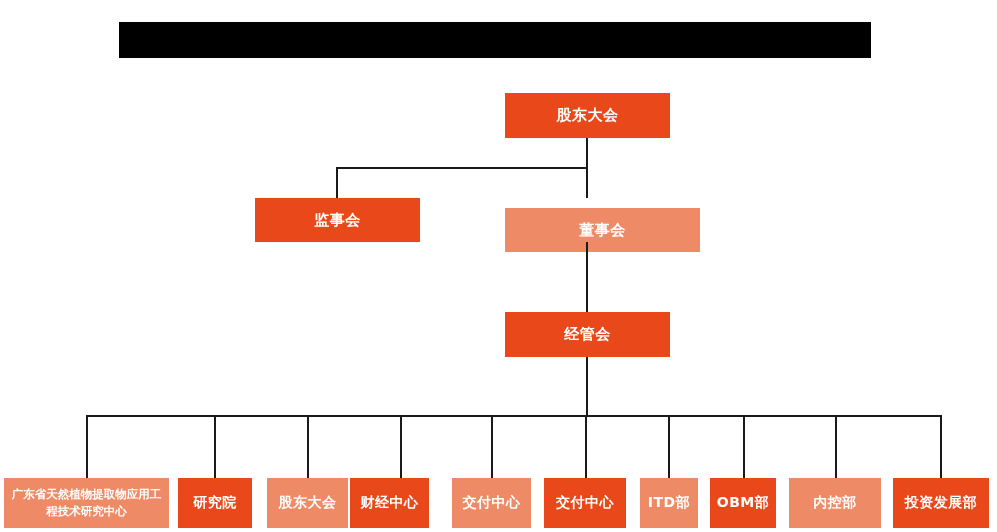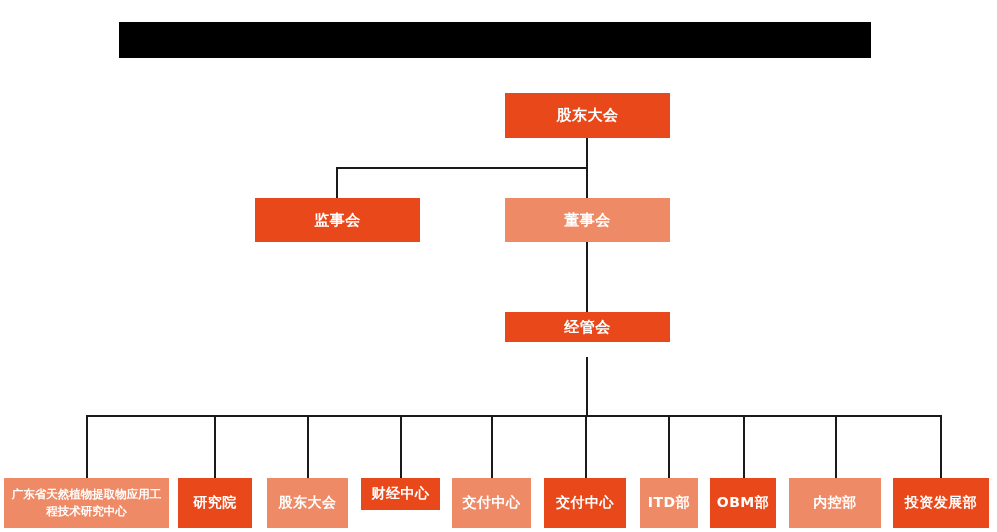--- a/index.html
+++ b/index.html
@@ -78,25 +78,25 @@
   <div class="conn-v" style="left:586px; top:138px; height:29px;"></div>
 
   <div class="conn-h" style="left:336px; top:167px; width:251px;"></div>
 
   <div class="conn-v" style="left:336px; top:167px; height:31px;"></div>
 
   <div class="conn-v" style="left:586px; top:167px; height:31px;"></div>
 
   <div class="node solid lvl2" style="left:255px; top:198px; width:165px; height:44px;">监事会</div>
 
-  <div class="node light lvl2" style="left:505px; top:198px; width:165px; height:44px;">董事会</div>
+  <div class="node light lvl2" style="left:505px; top:208px; width:195px; height:44px;">董事会</div>
 
   <div class="conn-v" style="left:586px; top:242px; height:70px;"></div>
 
-  <div class="node solid lvl3" style="left:505px; top:312px; width:165px; height:30px;">经管会</div>
+  <div class="node solid lvl3" style="left:505px; top:312px; width:165px; height:45px;">经管会</div>
 
   <div class="conn-v" style="left:586px; top:357px; height:59px;"></div>
 
   <div class="conn-h" style="left:87px; top:415px; width:854px;"></div>
 
   <div class="conn-v" style="left:86px;  top:415px; height:65px;"></div>
   <div class="conn-v" style="left:214px; top:415px; height:65px;"></div>
   <div class="conn-v" style="left:307px; top:415px; height:65px;"></div>
   <div class="conn-v" style="left:400px; top:415px; height:65px;"></div>
   <div class="conn-v" style="left:491px; top:415px; height:65px;"></div>
@@ -105,21 +105,21 @@
   <div class="conn-v" style="left:743px; top:415px; height:65px;"></div>
   <div class="conn-v" style="left:835px; top:415px; height:65px;"></div>
   <div class="conn-v" style="left:940px; top:415px; height:65px;"></div>
 
   <div class="node light leaf small" style="left:4px; top:478px; width:165px; height:50px;">广东省天然植物提取物应用工程技术研究中心</div>
 
   <div class="node solid leaf" style="left:178px; top:478px; width:74px; height:50px;">研究院</div>
 
   <div class="node light leaf" style="left:267px; top:478px; width:81px; height:50px;">股东大会</div>
 
-  <div class="node solid leaf" style="left:361px; top:478px; width:79px; height:32px;">财经中心</div>
+  <div class="node solid leaf" style="left:350px; top:478px; width:79px; height:50px;">财经中心</div>
 
   <div class="node light leaf" style="left:452px; top:478px; width:79px; height:50px;">交付中心</div>
 
   <div class="node solid leaf" style="left:544px; top:478px; width:82px; height:50px;">交付中心</div>
 
   <div class="node light leaf" style="left:640px; top:478px; width:58px; height:50px;">ITD部</div>
 
   <div class="node solid leaf" style="left:710px; top:478px; width:66px; height:50px;">OBM部</div>
 
   <div class="node light leaf" style="left:789px; top:478px; width:92px; height:50px;">内控部</div>

